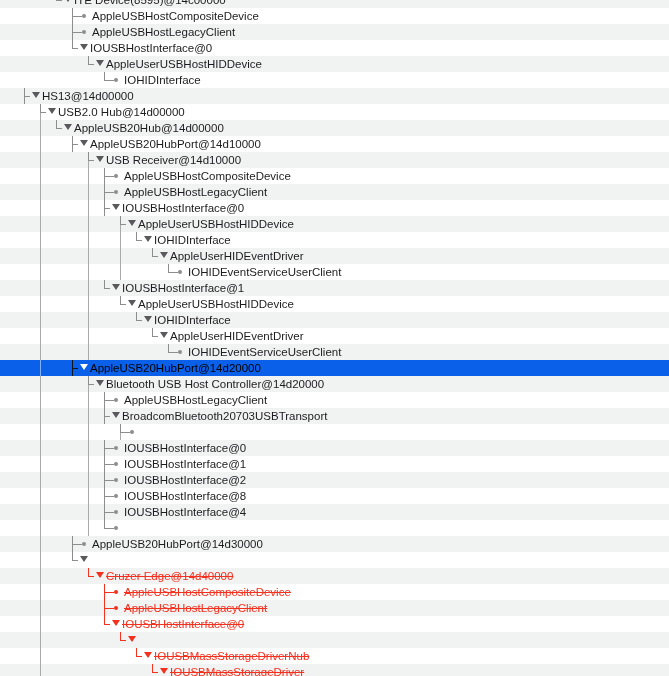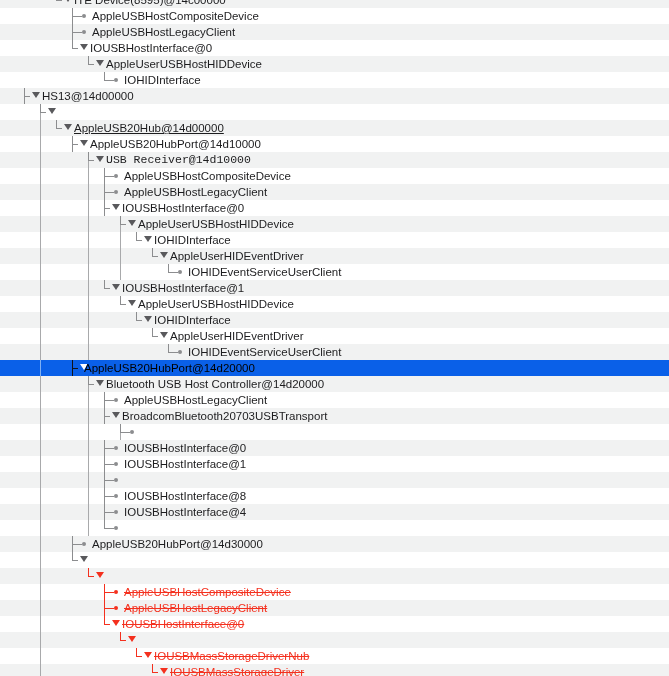--- a/index.html
+++ b/index.html
@@ -215,42 +215,43 @@
         <div class="elbow-v through" style="left: 24px;"></div>
         <div class="elbow-h" style="left: 24px; width: 6px;"></div>
         <div class="tri" style="left: 32px;"></div>
         <span class="label" style="left: 42px;">HS13@14d00000</span>
       </div>
       <div class="row" style="top: 104px;">
         <div class="rail" style="left: 40px;"></div>
         <div class="elbow-v" style="left: 40px;"></div>
         <div class="elbow-h" style="left: 40px; width: 6px;"></div>
         <div class="tri" style="left: 48px;"></div>
+        <span class="label" style="left: 58px;">USB2.0 Hub@14d00000</span>
       </div>
       <div class="row" style="top: 120px;">
         <div class="rail" style="left: 40px;"></div>
         <div class="elbow-v" style="left: 56px;"></div>
         <div class="elbow-h" style="left: 56px; width: 6px;"></div>
         <div class="tri" style="left: 64px;"></div>
-        <span class="label" style="left: 74px; text-decoration: underline;">AppleUSB20Hub@14d00000</span>
+        <span class="label" style="left: 74px;">AppleUSB20Hub@14d00000</span>
       </div>
       <div class="row" style="top: 136px;">
         <div class="rail" style="left: 40px;"></div>
         <div class="elbow-v through" style="left: 72px;"></div>
         <div class="elbow-h" style="left: 72px; width: 6px;"></div>
         <div class="tri" style="left: 80px;"></div>
         <span class="label" style="left: 90px;">AppleUSB20HubPort@14d10000</span>
       </div>
       <div class="row" style="top: 152px;">
         <div class="rail" style="left: 40px;"></div>
         <div class="rail" style="left: 88px;"></div>
         <div class="elbow-v" style="left: 88px;"></div>
         <div class="elbow-h" style="left: 88px; width: 6px;"></div>
         <div class="tri" style="left: 96px;"></div>
-        <span class="label" style="left: 106px; font-family: Liberation Mono, monospace;">USB Receiver@14d10000</span>
+        <span class="label" style="left: 106px;">USB Receiver@14d10000</span>
       </div>
       <div class="row" style="top: 168px;">
         <div class="rail" style="left: 40px;"></div>
         <div class="rail" style="left: 88px;"></div>
         <div class="elbow-v through" style="left: 104px;"></div>
         <div class="elbow-h" style="left: 104px; width: 10px;"></div>
         <div class="dot" style="left: 114px;"></div>
         <span class="label" style="left: 124px;">AppleUSBHostCompositeDevice</span>
       </div>
       <div class="row" style="top: 184px;">
@@ -343,21 +344,21 @@
         <div class="elbow-v" style="left: 168px;"></div>
         <div class="elbow-h" style="left: 168px; width: 10px;"></div>
         <div class="dot" style="left: 178px;"></div>
         <span class="label" style="left: 188px;">IOHIDEventServiceUserClient</span>
       </div>
       <div class="row selected" style="top: 360px;">
         <div class="rail" style="left: 40px;"></div>
         <div class="elbow-v through" style="left: 72px;"></div>
         <div class="elbow-h" style="left: 72px; width: 6px;"></div>
         <div class="tri" style="left: 80px;"></div>
-        <span class="label" style="left: 84px;">AppleUSB20HubPort@14d20000</span>
+        <span class="label" style="left: 90px;">AppleUSB20HubPort@14d20000</span>
       </div>
       <div class="row" style="top: 376px;">
         <div class="rail" style="left: 40px;"></div>
         <div class="rail" style="left: 88px;"></div>
         <div class="elbow-v" style="left: 88px;"></div>
         <div class="elbow-h" style="left: 88px; width: 6px;"></div>
         <div class="tri" style="left: 96px;"></div>
         <span class="label" style="left: 106px;">Bluetooth USB Host Controller@14d20000</span>
       </div>
       <div class="row" style="top: 392px;">
@@ -399,20 +400,21 @@
         <div class="elbow-h" style="left: 104px; width: 10px;"></div>
         <div class="dot" style="left: 114px;"></div>
         <span class="label" style="left: 124px;">IOUSBHostInterface@1</span>
       </div>
       <div class="row" style="top: 472px;">
         <div class="rail" style="left: 40px;"></div>
         <div class="rail" style="left: 88px;"></div>
         <div class="elbow-v through" style="left: 104px;"></div>
         <div class="elbow-h" style="left: 104px; width: 10px;"></div>
         <div class="dot" style="left: 114px;"></div>
+        <span class="label" style="left: 124px;">IOUSBHostInterface@2</span>
       </div>
       <div class="row" style="top: 488px;">
         <div class="rail" style="left: 40px;"></div>
         <div class="rail" style="left: 88px;"></div>
         <div class="elbow-v through" style="left: 104px;"></div>
         <div class="elbow-h" style="left: 104px; width: 10px;"></div>
         <div class="dot" style="left: 114px;"></div>
         <span class="label" style="left: 124px;">IOUSBHostInterface@8</span>
       </div>
       <div class="row" style="top: 504px;">
@@ -441,20 +443,21 @@
         <div class="rail" style="left: 40px;"></div>
         <div class="elbow-v" style="left: 72px;"></div>
         <div class="elbow-h" style="left: 72px; width: 6px;"></div>
         <div class="tri" style="left: 80px;"></div>
       </div>
       <div class="row dimmed" style="top: 568px;">
         <div class="rail" style="left: 40px;"></div>
         <div class="elbow-v" style="left: 88px;"></div>
         <div class="elbow-h" style="left: 88px; width: 6px;"></div>
         <div class="tri" style="left: 96px;"></div>
+        <span class="label" style="left: 106px;">Cruzer Edge@14d40000</span>
       </div>
       <div class="row dimmed" style="top: 584px;">
         <div class="rail" style="left: 40px;"></div>
         <div class="elbow-v through" style="left: 104px;"></div>
         <div class="elbow-h" style="left: 104px; width: 10px;"></div>
         <div class="dot" style="left: 114px;"></div>
         <span class="label" style="left: 124px;">AppleUSBHostCompositeDevice</span>
       </div>
       <div class="row dimmed" style="top: 600px;">
         <div class="rail" style="left: 40px;"></div>

